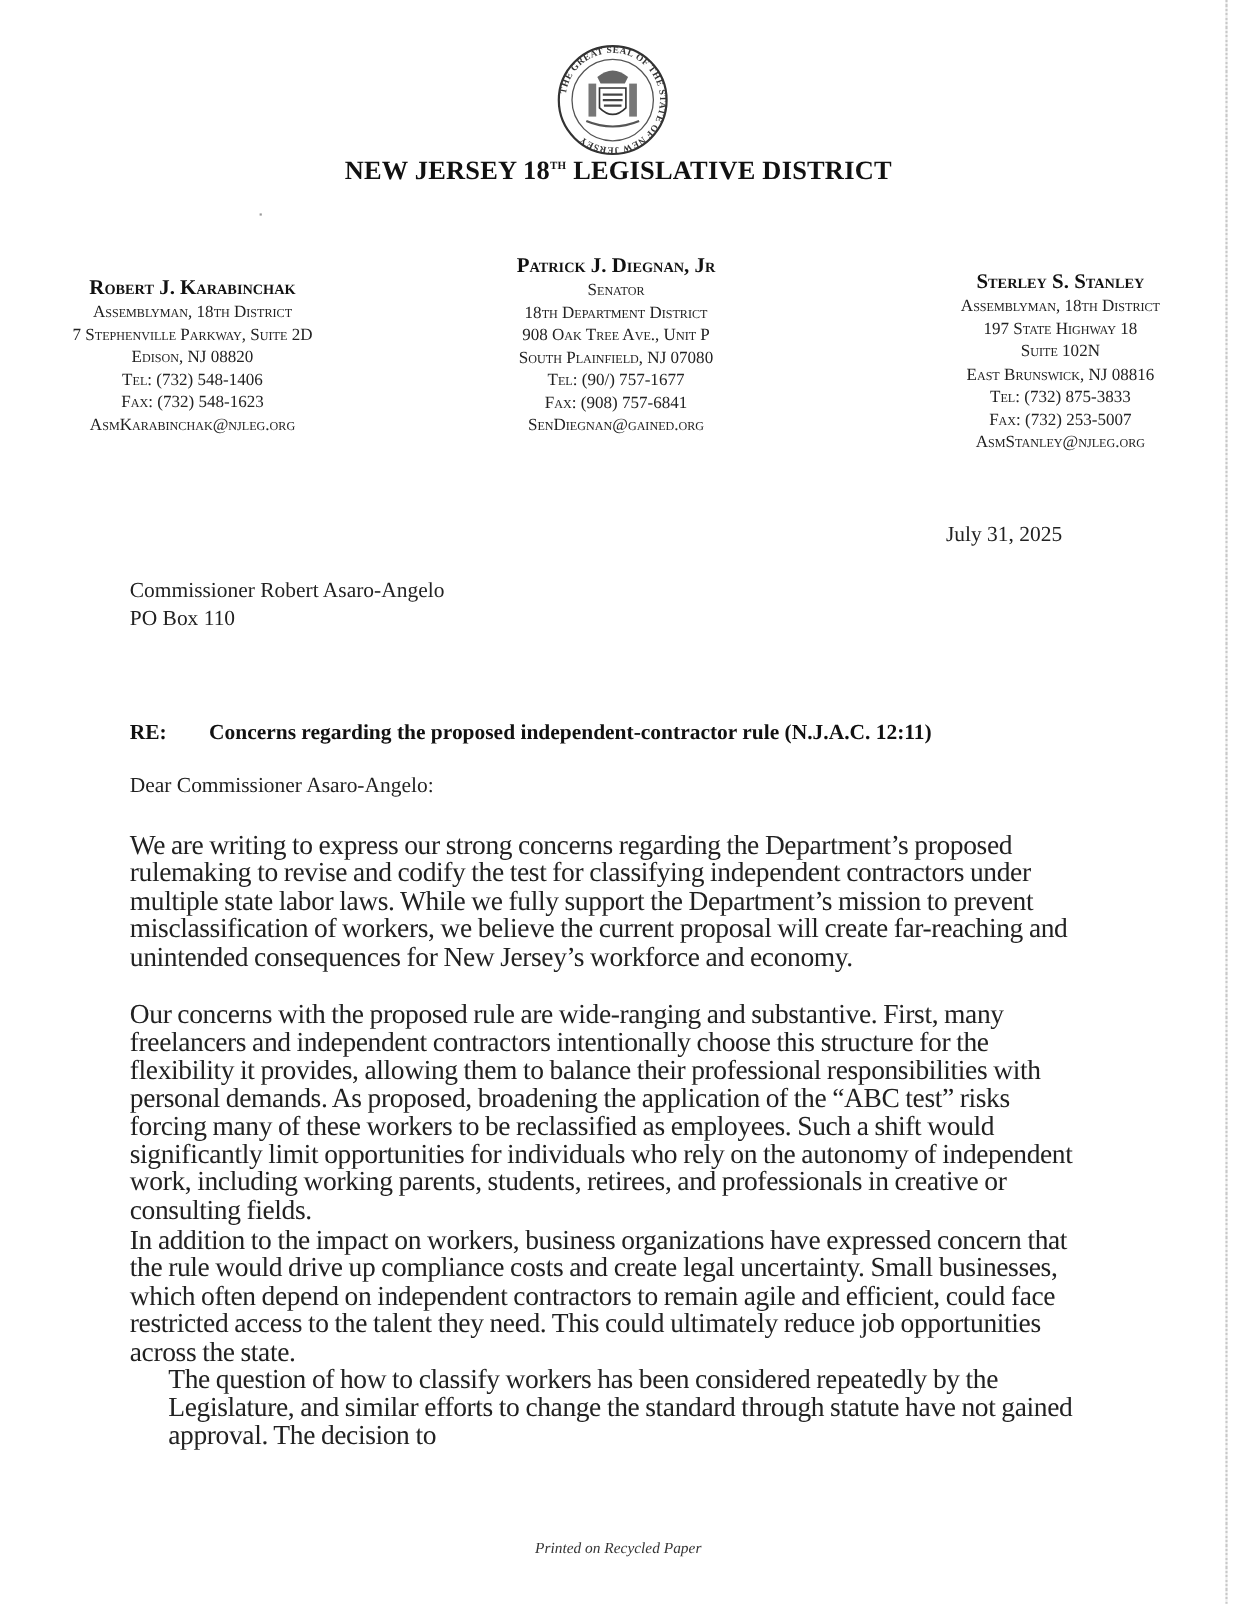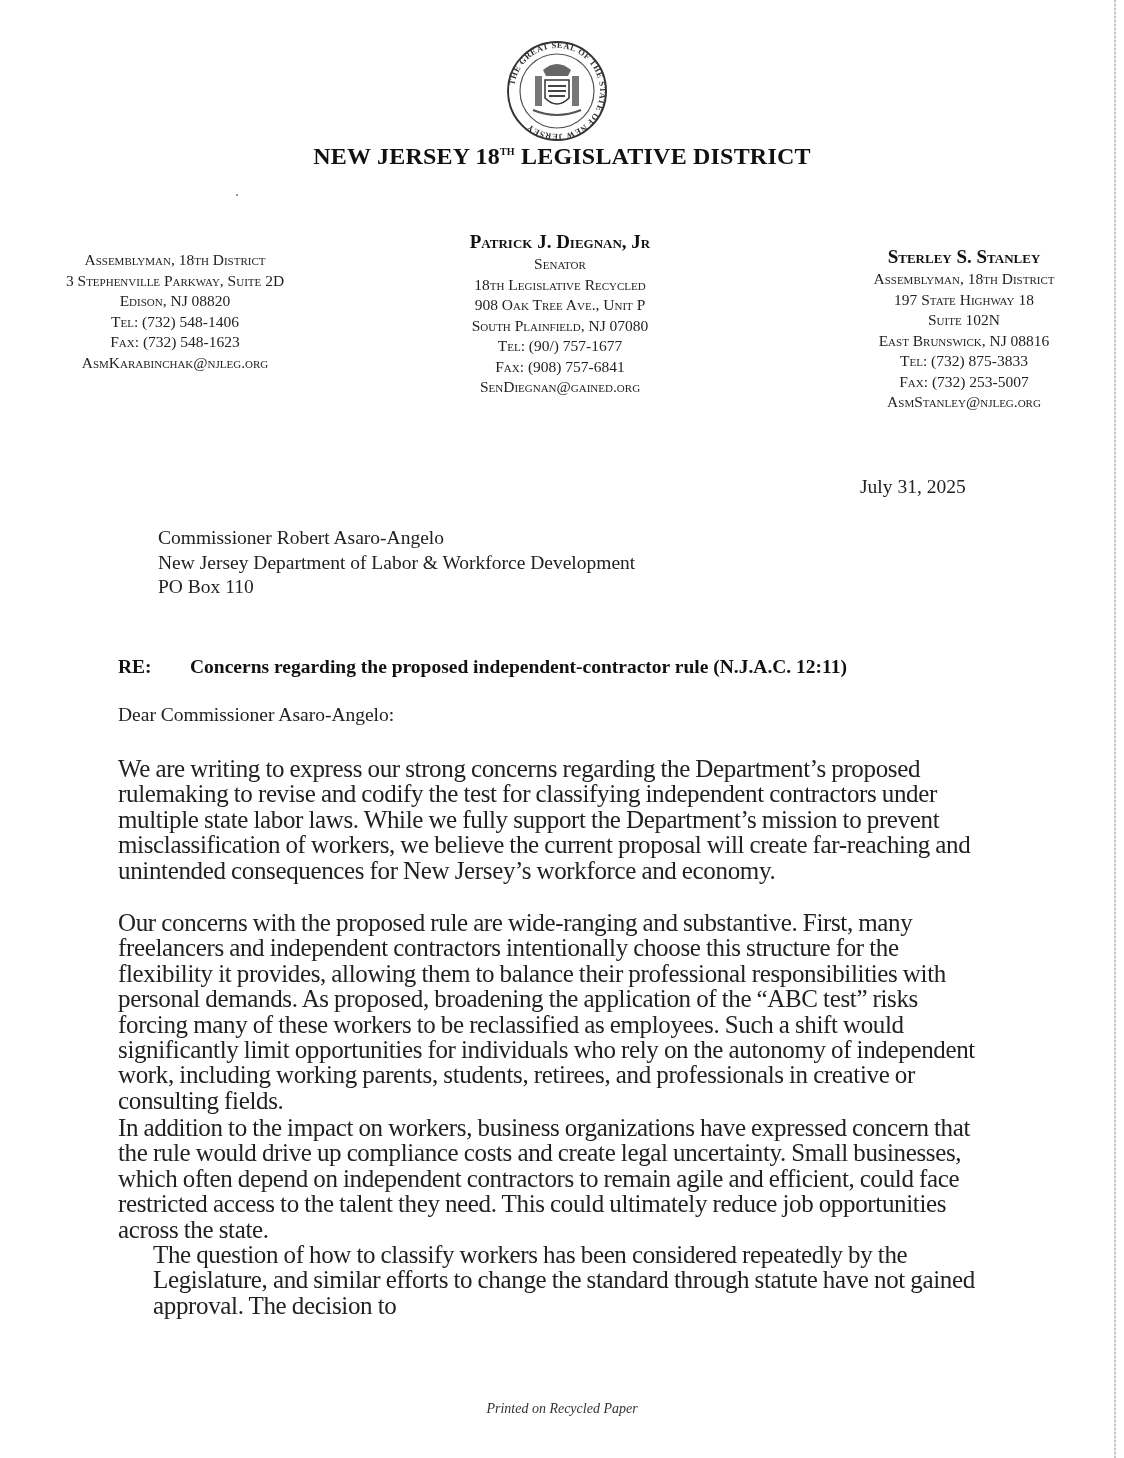--- a/index.html
+++ b/index.html
@@ -21,21 +21,21 @@
       font-size: 15.5px; line-height: 20.5px; color: #222;
     }
     .col .name { font-weight: bold; font-size: 19px; line-height: 24px; color: #111; }
     .col-left { left: 30px; width: 290px; top: 250px; }
     .col-mid { left: 418px; width: 284px; top: 230px; }
     .col-right { left: 848px; width: 232px; top: 245px; }
     .date {
       position: absolute; left: 860px; top: 476px; font-size: 19.5px; color: #222;
     }
     .address {
-      position: absolute; left: 118px; top: 526px; font-size: 19.5px; line-height: 24.5px; color: #222; margin-left: 40px;
+      position: absolute; left: 118px; top: 526px; font-size: 19.5px; line-height: 24.5px; color: #222;
     }
     .re {
       position: absolute; left: 118px; top: 656px; font-size: 19.5px; font-weight: bold; color: #111;
       font-family: "Liberation Sans Narrow", "Liberation Serif", serif;
     }
     .re .re-label { display: inline-block; width: 72px; }
     .salutation {
       position: absolute; left: 118px; top: 704px; font-size: 19.5px; color: #222;
     }
     .para {
@@ -81,32 +81,33 @@
       <path d="M30 70 q24 10 48 0" fill="none" stroke="#555" stroke-width="2"></path>
     </svg>
   </div>
 
   <div class="title">
     <span>NEW JERSEY 18</span><sup>TH</sup><span> LEGISLATIVE DISTRICT</span>
   </div>
   <div class="speck"></div>
 
   <div class="col col-left">
+    <div class="name">Robert J. Karabinchak</div>
     <div>Assemblyman, 18th District</div>
-    <div>3 Stephenville Parkway, Suite 2D</div>
+    <div>7 Stephenville Parkway, Suite 2D</div>
     <div>Edison, NJ 08820</div>
     <div>Tel: (732) 548-1406</div>
     <div>Fax: (732) 548-1623</div>
     <div>AsmKarabinchak@njleg.org</div>
   </div>
 
   <div class="col col-mid">
     <div class="name">Patrick J. Diegnan, Jr</div>
     <div>Senator</div>
-    <div>18th Legislative Recycled</div>
+    <div>18th Department District</div>
     <div>908 Oak Tree Ave., Unit P</div>
     <div>South Plainfield, NJ 07080</div>
     <div>Tel: (90/) 757-1677</div>
     <div>Fax: (908) 757-6841</div>
     <div>SenDiegnan@gained.org</div>
   </div>
 
   <div class="col col-right">
     <div class="name">Sterley S. Stanley</div>
     <div>Assemblyman, 18th District</div>
@@ -115,21 +116,20 @@
     <div>East Brunswick, NJ 08816</div>
     <div>Tel: (732) 875-3833</div>
     <div>Fax: (732) 253-5007</div>
     <div>AsmStanley@njleg.org</div>
   </div>
 
   <div class="date">July 31, 2025</div>
 
   <div class="address">
     <div>Commissioner Robert Asaro-Angelo</div>
-    <div>New Jersey Department of Labor &amp; Workforce Development</div>
     <div>PO Box 110</div>
   </div>
 
   <div class="re">
     <span class="re-label">RE:</span><span>Concerns regarding the proposed independent-contractor rule (N.J.A.C. 12:11)</span>
   </div>
 
   <div class="salutation">Dear Commissioner Asaro-Angelo:</div>
 
   <div class="para p1">We are writing to express our strong concerns regarding the Department’s proposed rulemaking to revise and codify the test for classifying independent contractors under multiple state labor laws. While we fully support the Department’s mission to prevent misclassification of workers, we believe the current proposal will create far-reaching and unintended consequences for New Jersey’s workforce and economy.</div>

